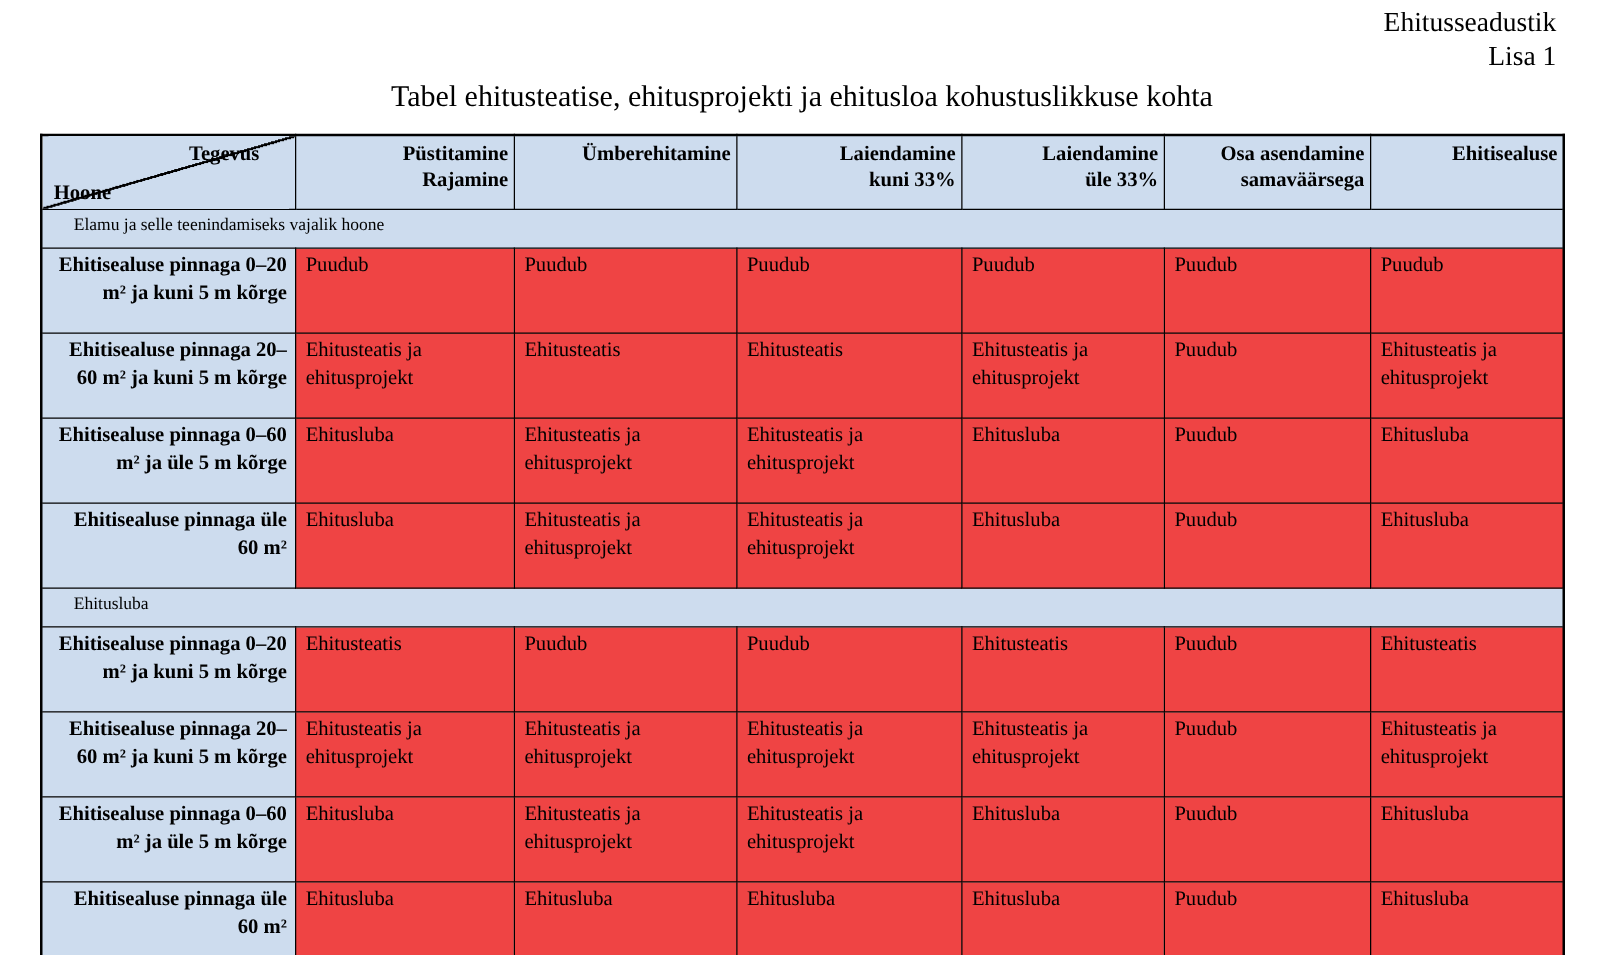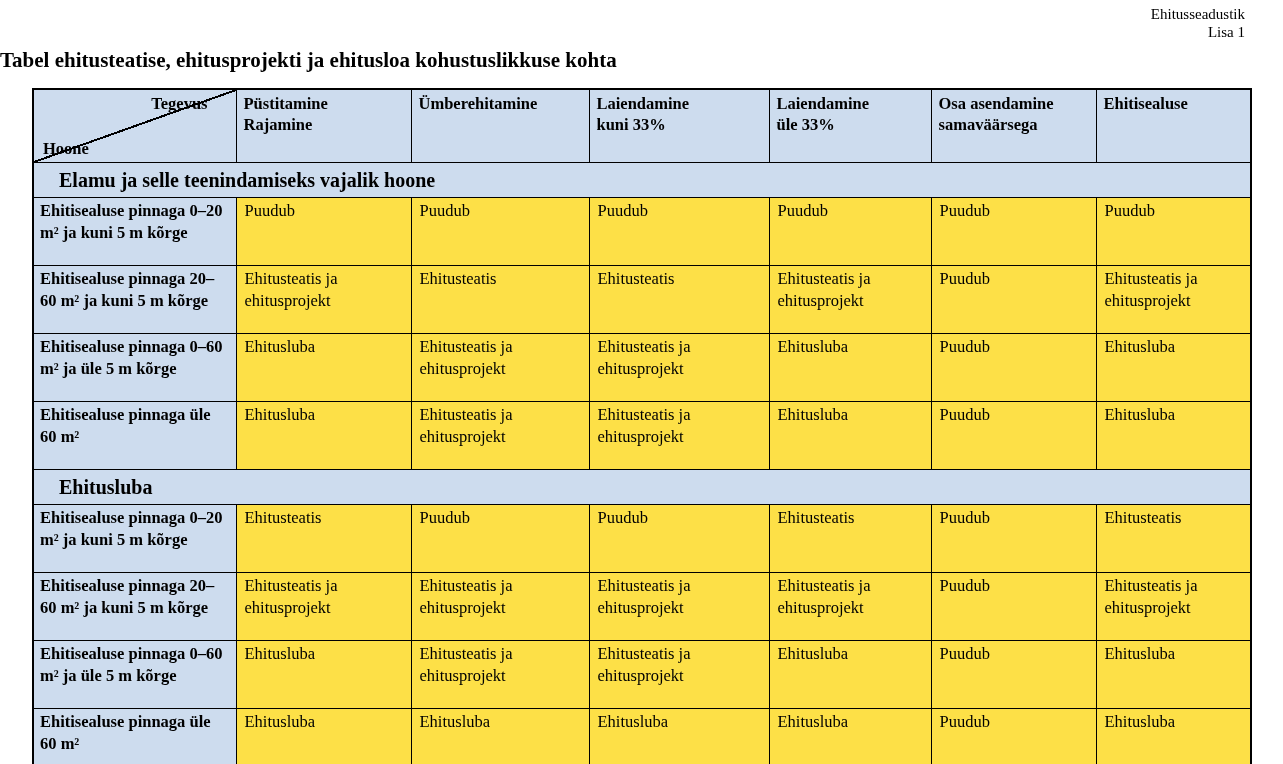--- a/index.html
+++ b/index.html
@@ -12,89 +12,90 @@
   body{
     width:1283px;height:764px;
     font-family:"Liberation Serif","DejaVu Serif",serif;
     color:#000;
     position:relative;
     overflow:hidden;
   }
   .doc-ref{
     padding:5px 38px 0 0;
     text-align:right;
-    font-size:15px;
+    font-size:22px;
     line-height:1.22;
   }
   .doc-title{
-    text-align:left;
-    font-weight:bold;
-    font-size:21px;
+    text-align:center;
+    font-weight:normal;
+    font-size:24px;
     margin-top:6px;
   }
   table.matrix{
     border-collapse:collapse;
     table-layout:fixed;
     width:1218px;
     margin:15px 0 0 32px;
     border:2px solid var(--border);
     font-size:16.5px;
   }
   table.matrix th, table.matrix td{
     border:1px solid var(--border);
     vertical-align:top;
     line-height:1.3;
   }
   
   th.corner-cell{
     position:relative;
-    height:74px;
+    height:60px;
     background-color:var(--cell-bg);
     background-image:linear-gradient(to bottom right,
       transparent calc(50% - 1px),
       var(--border) calc(50% - 1px),
       var(--border) calc(50% + 1px),
       transparent calc(50% + 1px));
     border-right-width:2px;
     padding-left:39px;
   }
   .corner-tegevus{
     position:absolute;top:3px;right:28px;
     font-weight:bold;
   }
   .corner-hoone{
     position:absolute;bottom:3px;left:9px;
     font-weight:bold;
   }
   th.col-header{
     background:var(--cell-bg);
     font-weight:bold;
-    text-align:left;
+    text-align:right;
     padding:3px 4px 3px 7px;
     white-space:pre-line;
     border-bottom-width:2px;
   }
   
   td.section-cell{
     background:var(--cell-bg);
-    font-weight:bold;
-    font-size:20px;
+    font-weight:normal;
+    font-size:14px;
     padding:4px 4px 4px 25px;
     height:31px;
     vertical-align:middle;
   }
   
   td.row-header{
     background:var(--cell-bg);
     font-weight:bold;
     padding:2px 6px 0 6px;
     border-right-width:2px;
+    text-align:right;
   }
   td.data-cell{
-    background:#fde047;
+    background:#ef4444;
     padding:2px 4px 2px 8px;
   }
   tr.data-row{height:68px;}
 </style>
 </head>
 <body>
 
 <div class="doc-ref">
   <div>Ehitusseadustik</div>
   <div>Lisa 1</div>

